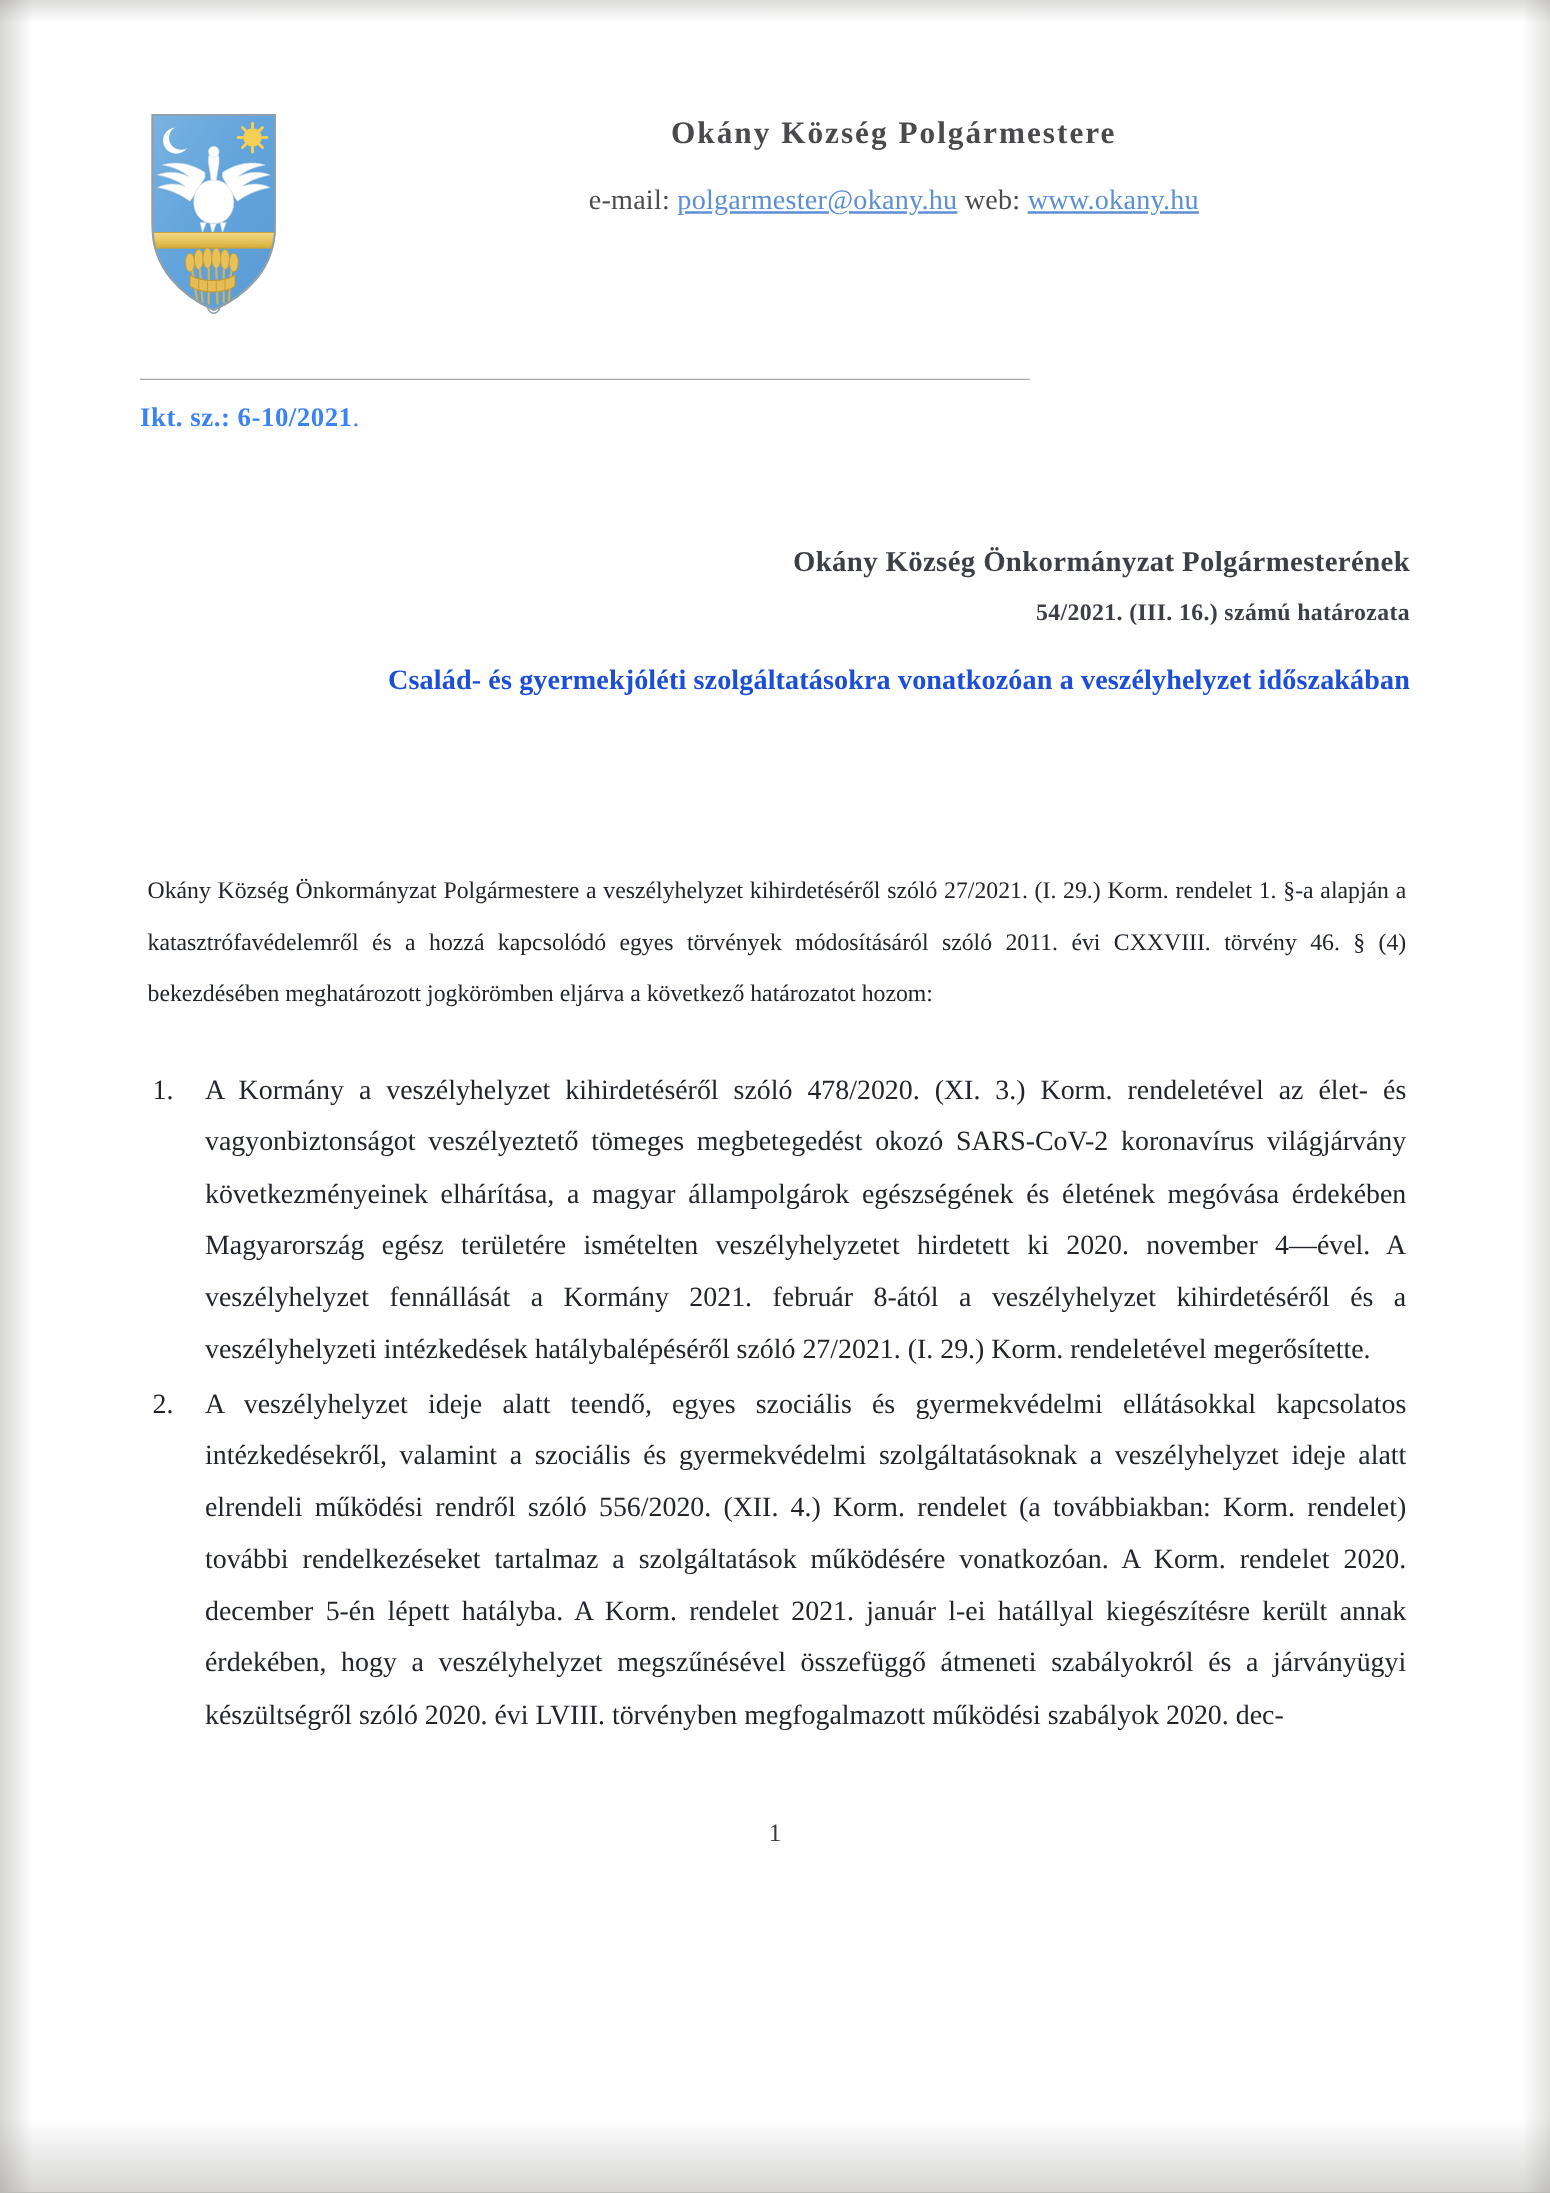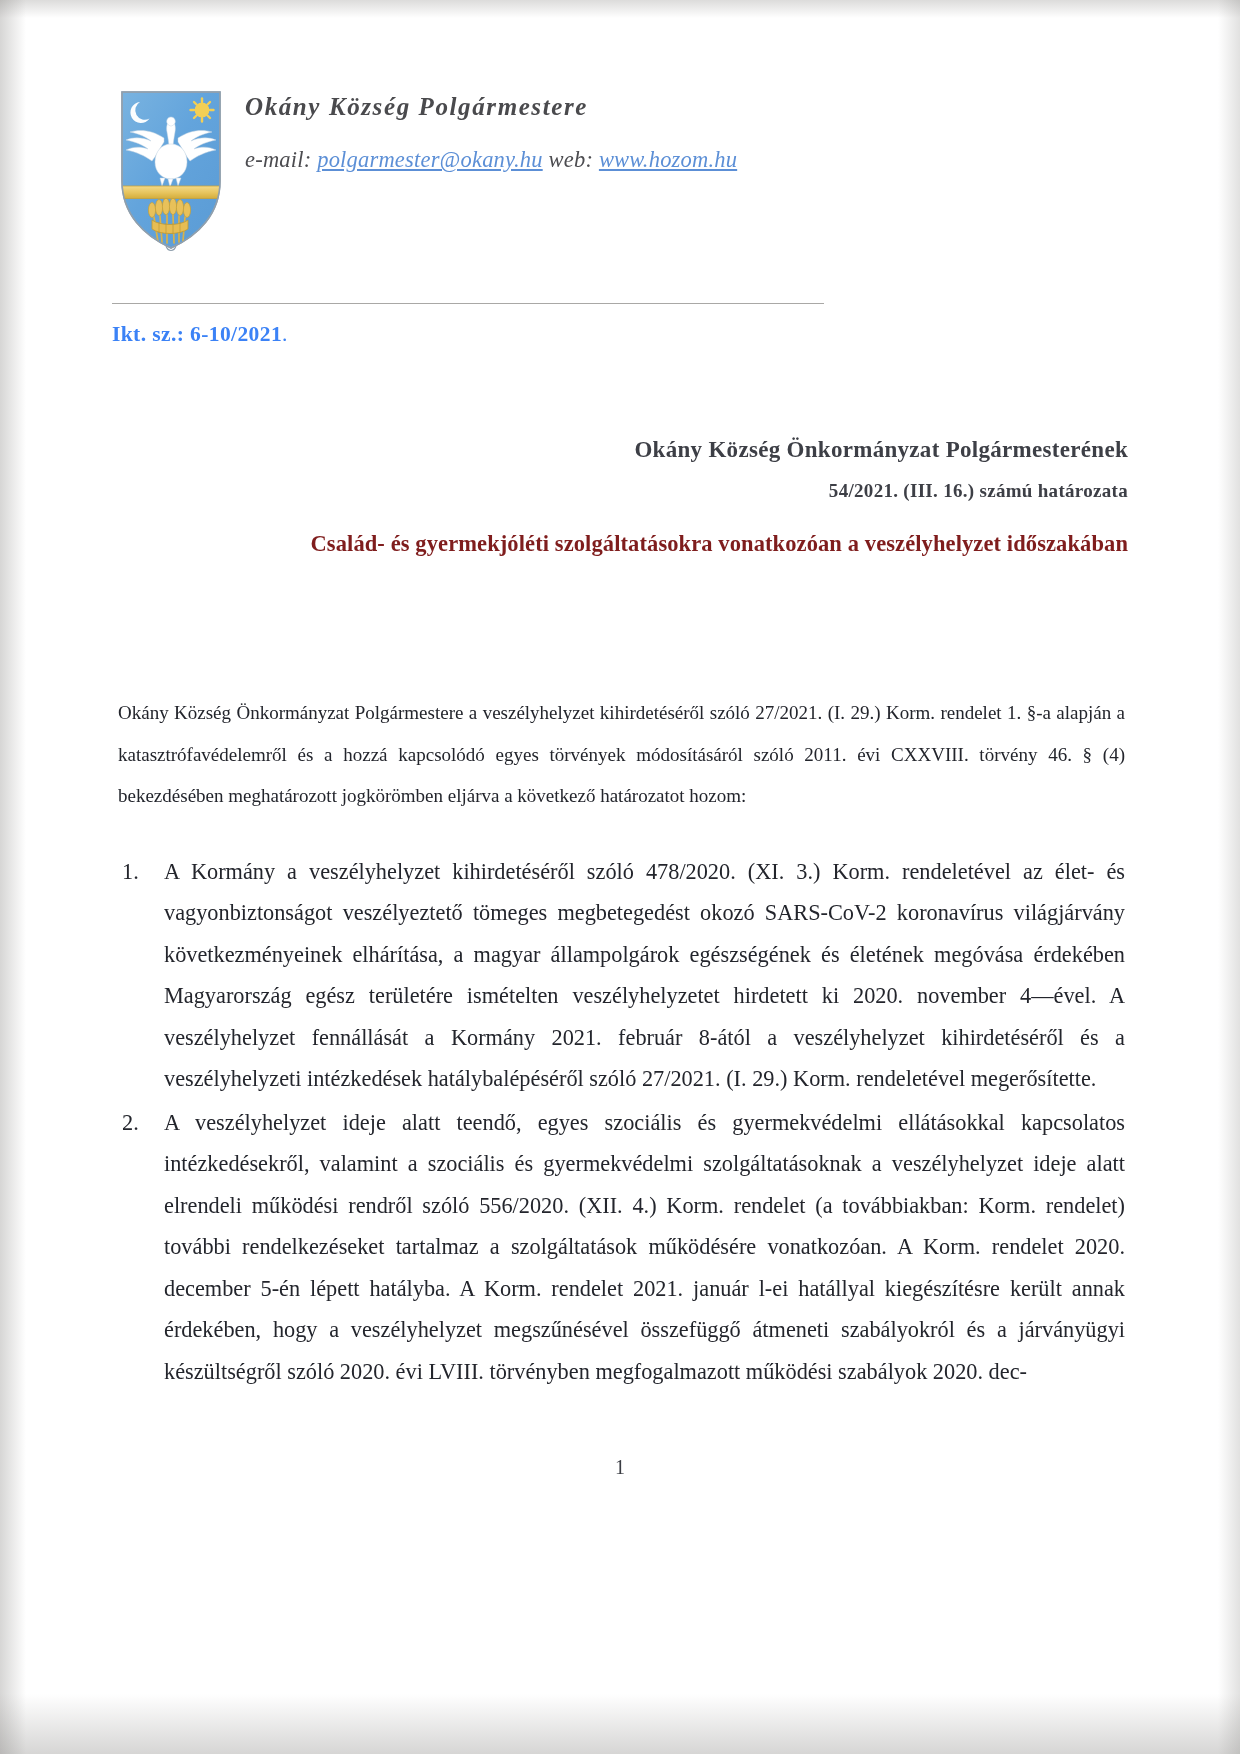--- a/index.html
+++ b/index.html
@@ -58,21 +58,21 @@
     width: 118px;
     height: 168px;
   }
   .crest svg { display: block; width: 118px; height: 168px; }
 
   .header-text {
     position: absolute;
     left: 245px;
     right: 55px;
     top: 0;
-    font-style: italic;
+    text-align: center;
   }
   .org-title {
     font-size: 25px;
     font-weight: bold;
     letter-spacing: 1.6px;
     color: #4a4a4d;
     line-height: 1.2;
     margin: 14px 0 0 0;
   }
   .addr-line {
@@ -153,21 +153,21 @@
   .subtitle-1 {
     font-size: 22.5px;
     font-weight: bold;
     color: #3d3f46;
     margin-top: 68px;
     letter-spacing: 0.2px;
   }
   .subtitle-2 {
     font-size: 22.5px;
     font-weight: bold;
-    color: #7f1d1d;
+    color: #1d4ed8;
     margin-top: 29px;
     letter-spacing: 0.1px;
   }
 
   
   .body {
     position: absolute;
     left: 118px;
     right: 115px;
     top: 692px;
@@ -318,21 +318,21 @@
 
     <div class="header-text">
       <div class="org-title">Okány Község Polgármestere</div>
 
 
 
       <div class="mail-line">
         <span>e-mail:</span>
         <a class="lnk" href="#">polgarmester@okany.hu</a>
         <span>web:</span>
-        <a class="lnk" href="#">www.hozom.hu</a>
+        <a class="lnk" href="#">www.okany.hu</a>
       </div>
     </div>
   </div>
 
   <div class="hrule"></div>
 
   <div class="ikt"><span>Ikt. sz.: 6-10/2021</span><span class="tail">.</span></div>
 
   <div class="titleblock">
     <div class="title-1">Okány Község Önkormányzat Polgármesterének</div>

